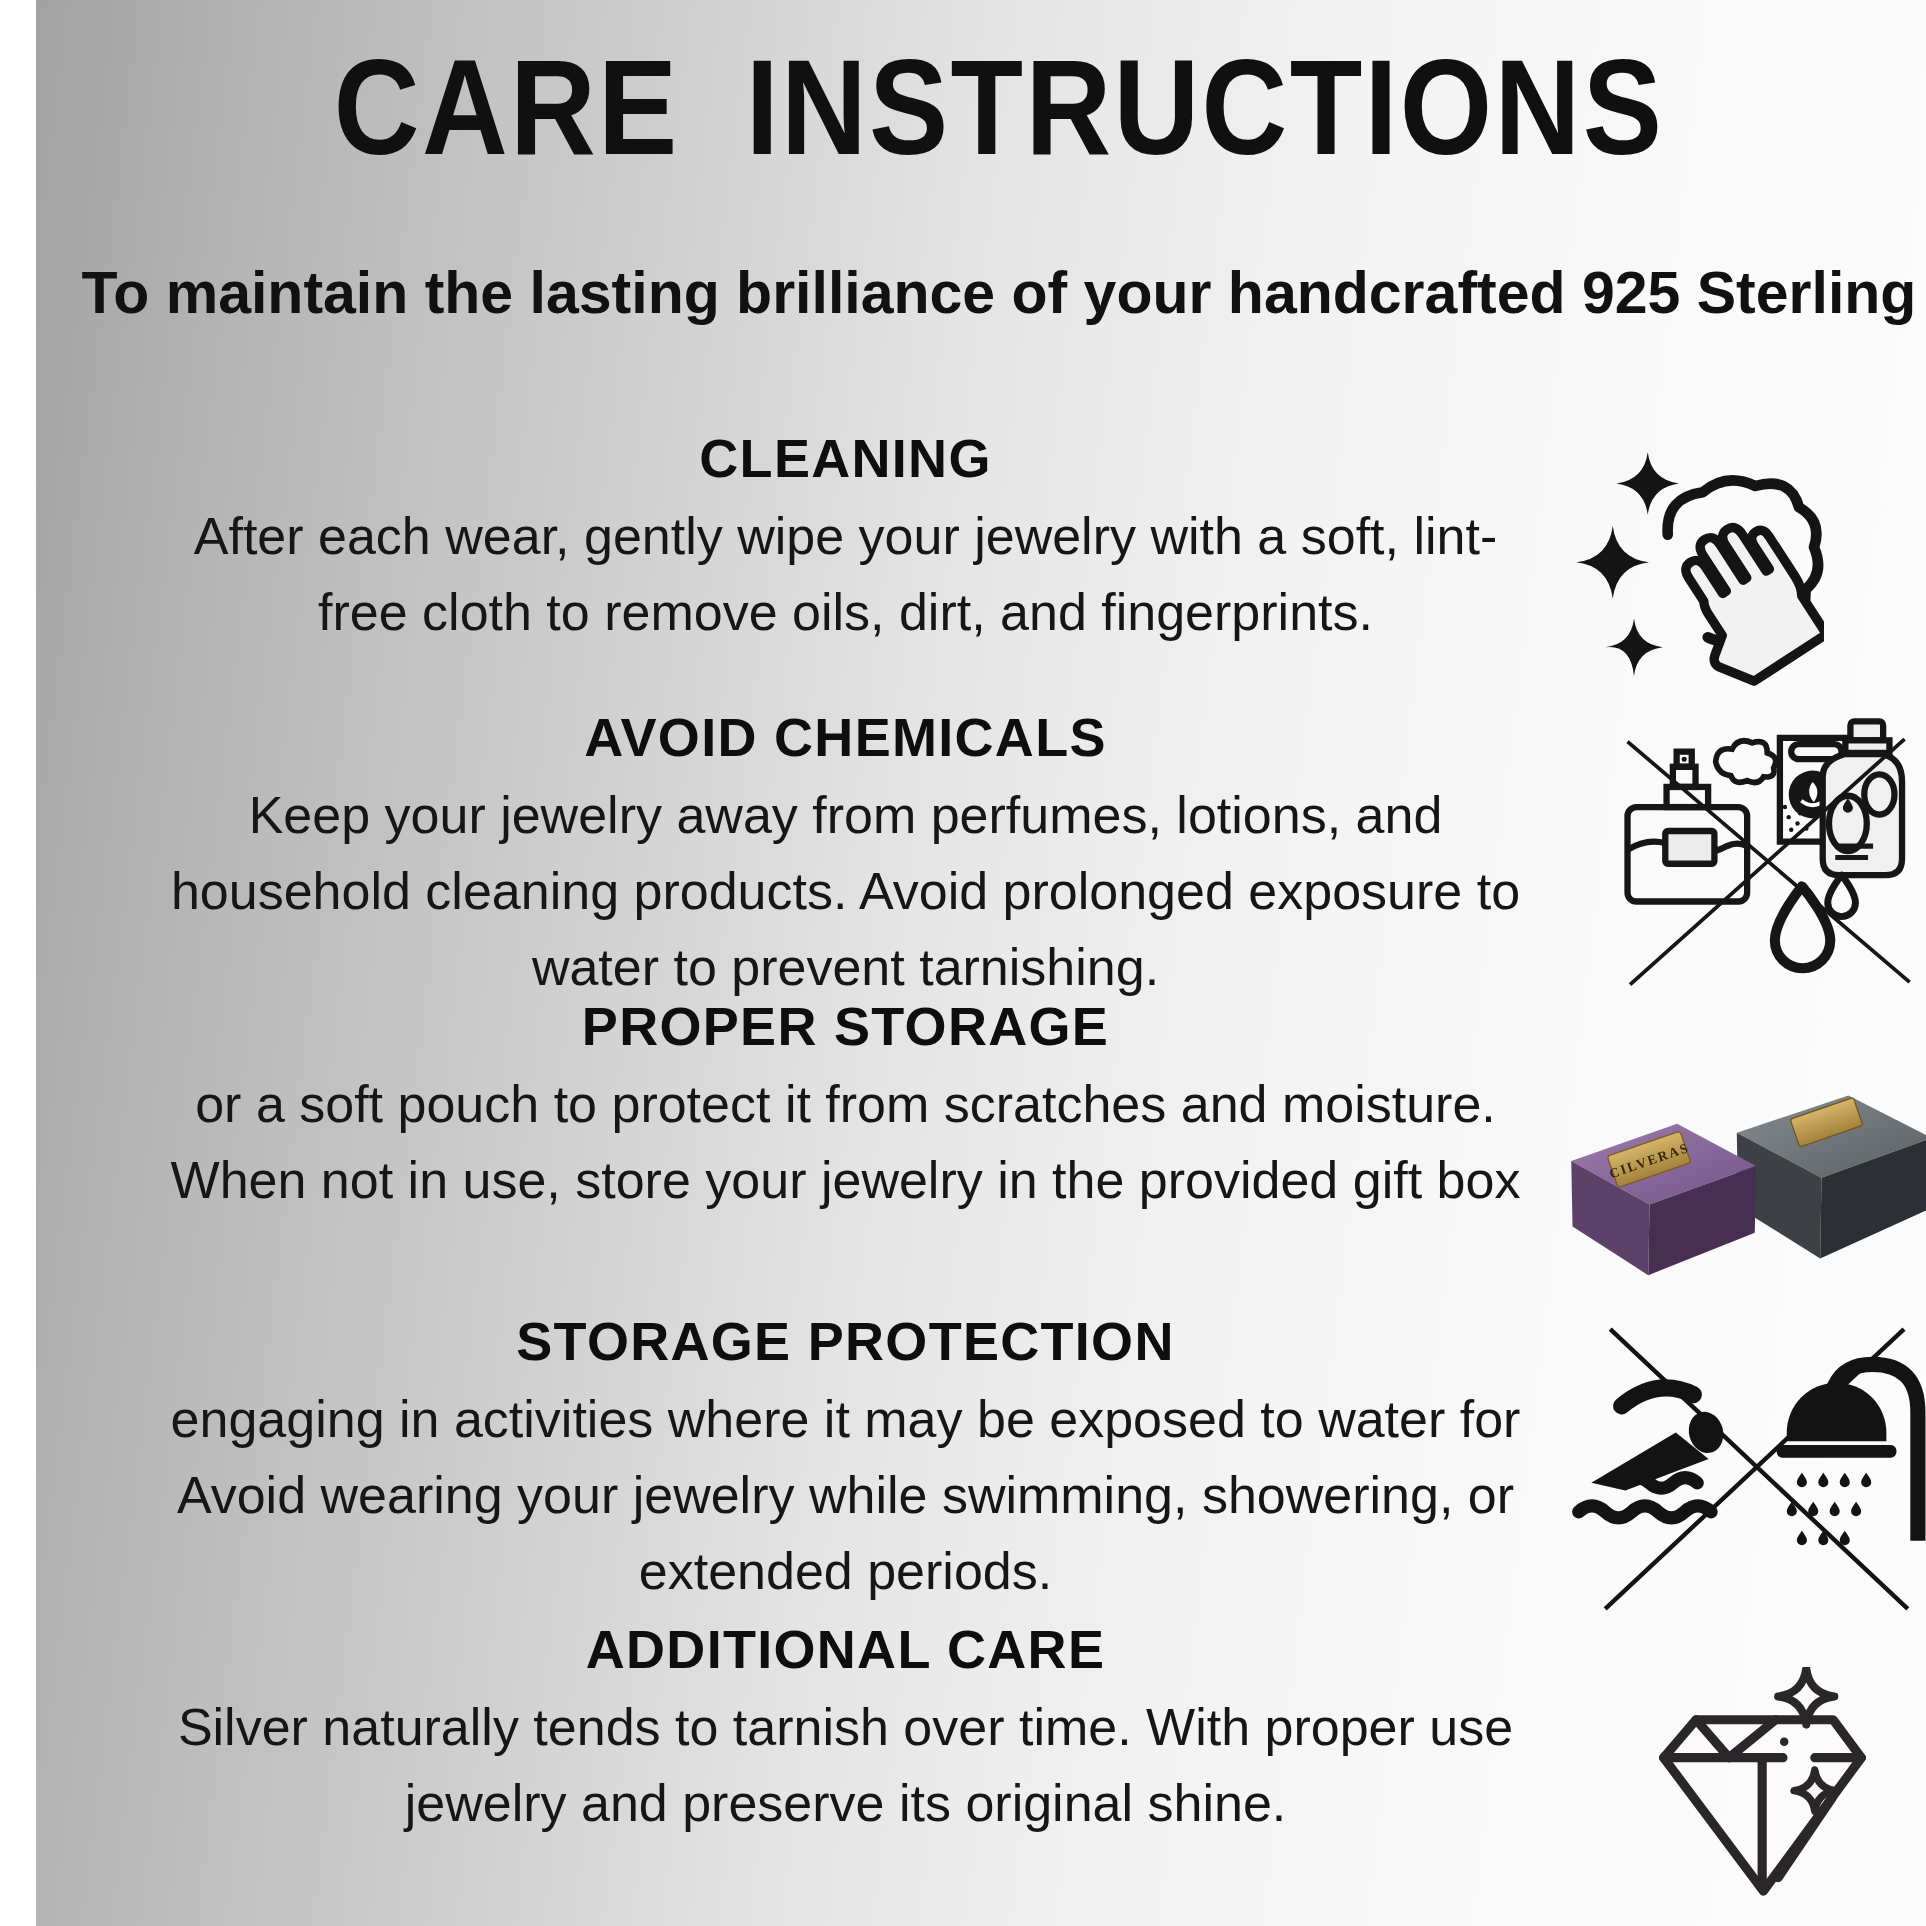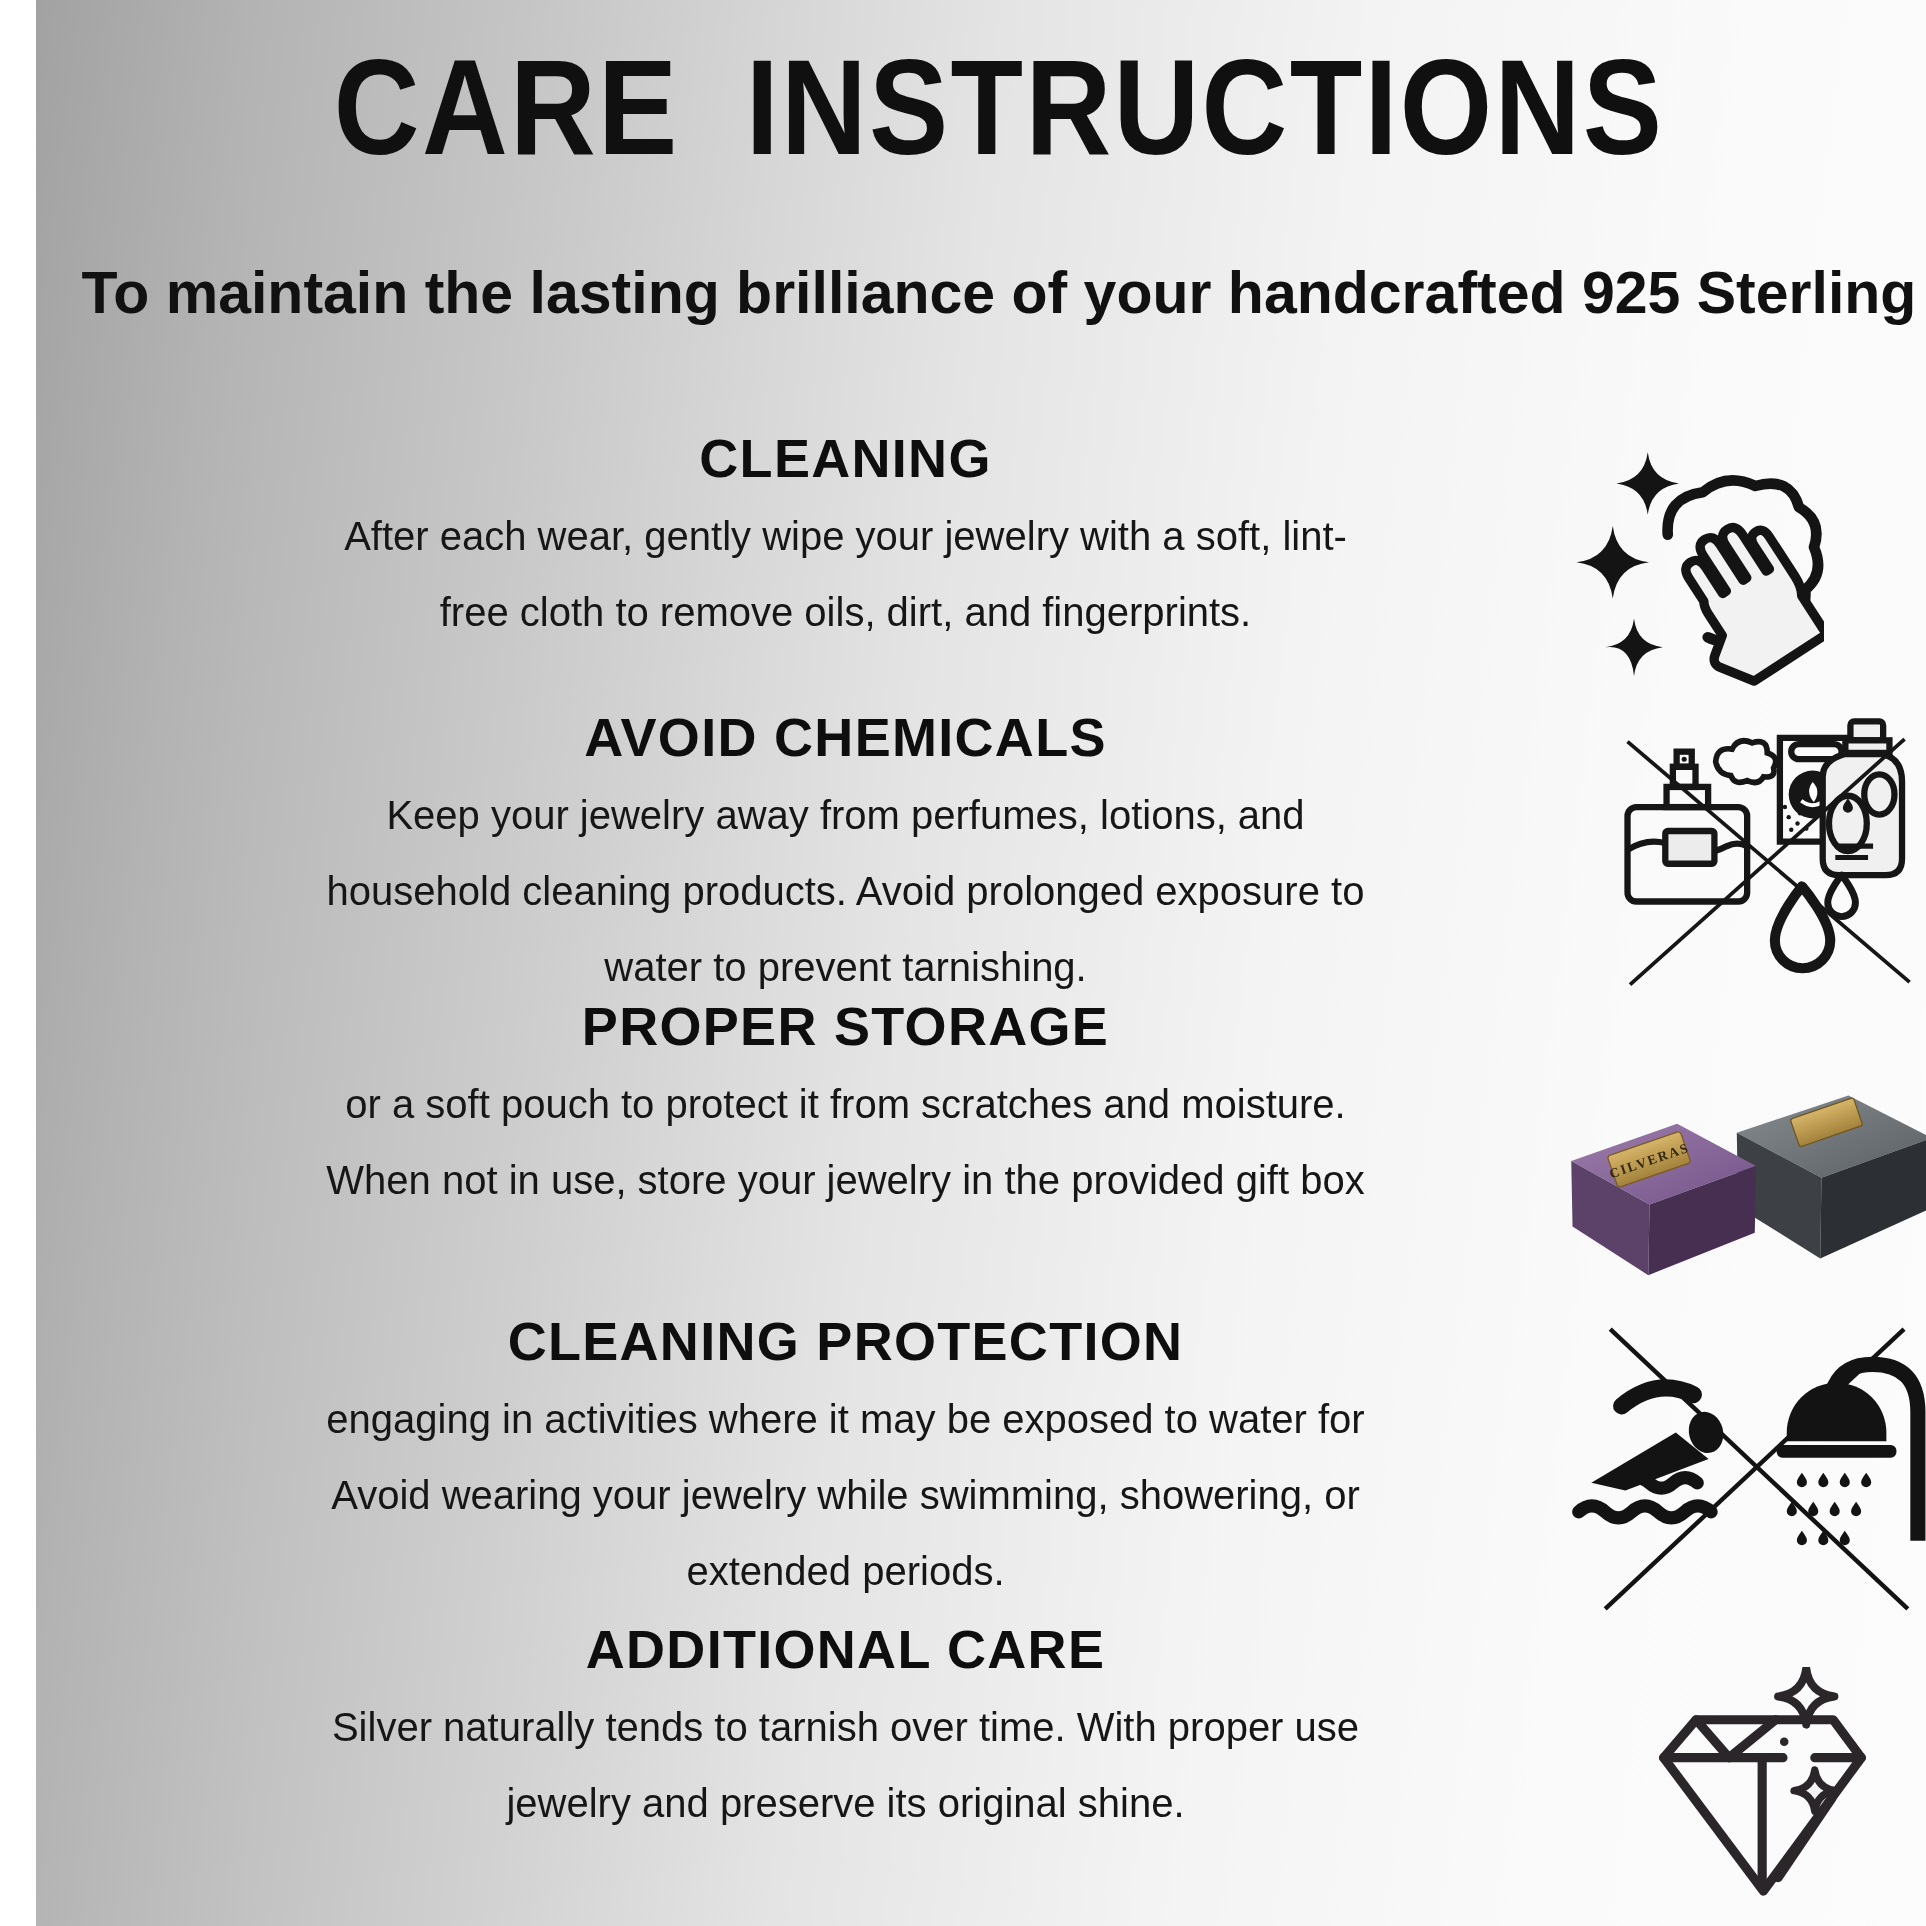--- a/index.html
+++ b/index.html
@@ -13,21 +13,21 @@
     position:absolute;top:40px;left:0;width:100%;text-align:center;
     font-size:135px;font-weight:700;line-height:1;letter-spacing:2.6px;word-spacing:35px;
     transform:scaleX(0.88);transform-origin:50% 50%;color:#101010;white-space:nowrap;
   }
   .intro{
     position:absolute;top:256px;left:45px;width:1836px;text-align:center;
     font-size:59px;font-weight:700;line-height:74px;color:#111;
   }
   .section{position:absolute;left:39px;width:1541px;text-align:center;}
   .section-title{font-size:54px;font-weight:700;letter-spacing:1.3px;line-height:62px;margin-bottom:9px;color:#0e0e0e;}
-  .body-line{font-size:40px;font-weight:400;line-height:76px;color:#161616;}
+  .body-line{font-size:52px;font-weight:400;line-height:76px;color:#161616;}
   .icon-box{position:absolute;display:flex;align-items:center;justify-content:center;}
   svg{display:block;}
   .plaque-text{font-family:"Liberation Serif",serif;font-weight:700;letter-spacing:3px;}
 </style>
 </head>
 <body>
 
 <div class="poster">
 
   <div class="title">CARE INSTRUCTIONS</div>
@@ -147,21 +147,21 @@
         <polygon points="152,208 318,148 316,252 150,318" fill="#472f52"></polygon>
         <g transform="rotate(-19 150 140)">
           <rect x="92" y="112" width="120" height="52" rx="5" fill="url(#gold)" stroke="#7a5c22" stroke-width="2"></rect>
           <text class="plaque-text" x="152" y="147" font-size="21" text-anchor="middle" fill="#32260e">CILVERAS</text>
         </g>
       </g>
     </svg>
   </div>
 
   <div class="section" style="top:1310px">
-    <div class="section-title">CLEANING PROTECTION</div>
+    <div class="section-title">STORAGE PROTECTION</div>
     <div class="body-line">engaging in activities where it may be exposed to water for</div>
     <div class="body-line">Avoid wearing your jewelry while swimming, showering, or</div>
     <div class="body-line">extended periods.</div>
   </div>
   <div class="icon-box" style="left:1528px;top:1323px;width:385px;height:292px">
     <svg width="379" height="290" viewBox="0 0 600 460" aria-hidden="true">
       <g fill="#131313">
 
         <path d="M86 130 Q142 84 200 112" fill="none" stroke="#131313" stroke-width="27" stroke-linecap="round"></path>
         <ellipse cx="220" cy="172" rx="27" ry="33" transform="rotate(-14 220 172)"></ellipse>

